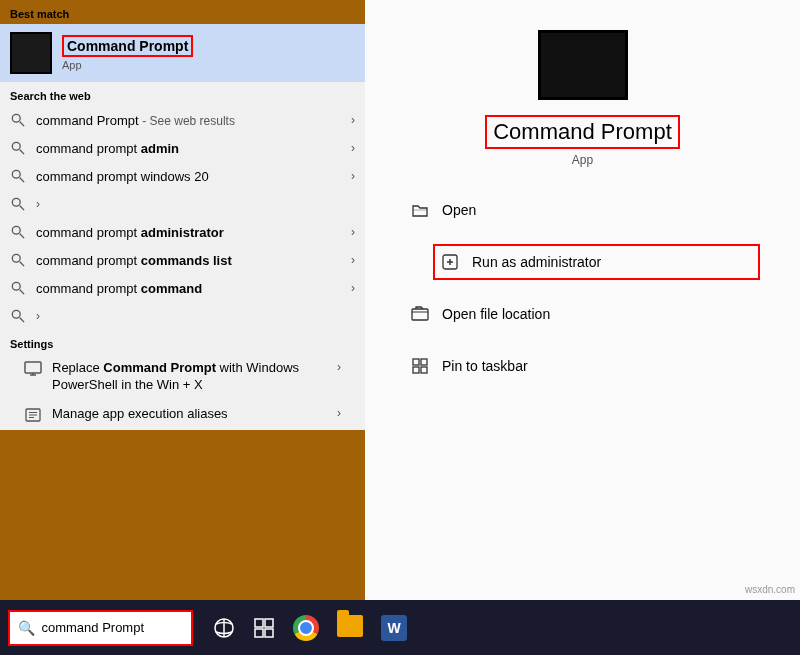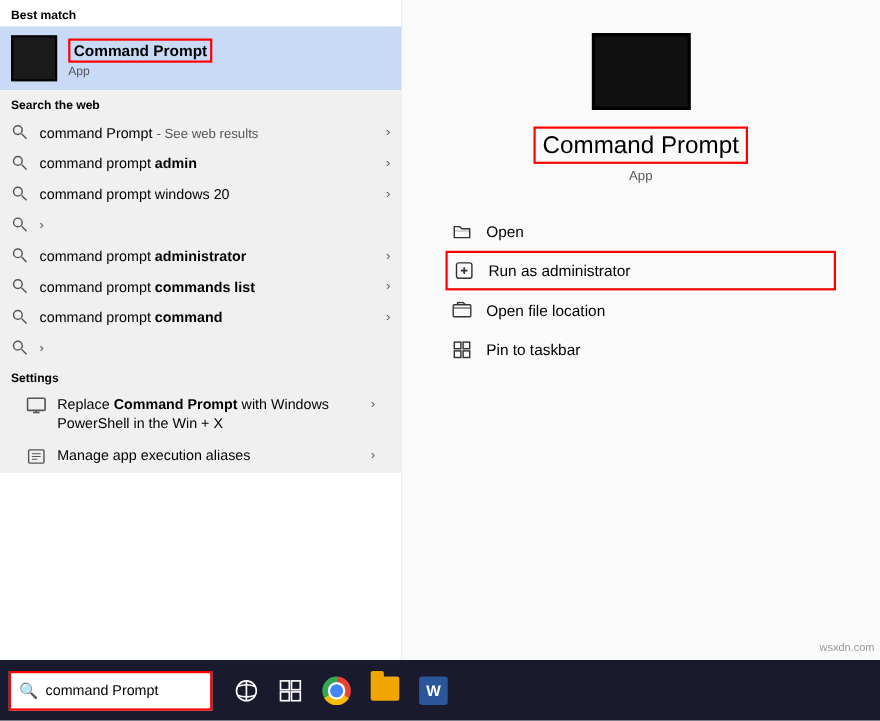--- a/index.html
+++ b/index.html
@@ -12,21 +12,21 @@
       position: relative;
     }
 
     
     .left-panel {
       position: absolute;
       left: 0;
       top: 0;
       width: 365px;
       height: 600px;
-      background: #ffffff;
+      background: #a16207;
       display: flex;
       flex-direction: column;
     }
 
     .section-header {
       font-size: 11px;
       font-weight: 600;
       color: #000;
       padding: 8px 10px 4px 10px;
     }
@@ -287,21 +287,21 @@
       font-size: 12px;
       color: #555;
       align-self: center;
       margin-bottom: 25px;
     }
 
     .action-list {
       width: 100%;
       display: flex;
       flex-direction: column;
-      gap: 0;
+      gap: 16px;
     }
 
     .action-item {
       display: flex;
       align-items: center;
       padding: 8px 5px;
       cursor: pointer;
       font-size: 14px;
       color: #000;
     }
@@ -311,20 +311,21 @@
       margin-right: 12px;
       display: flex;
       align-items: center;
       justify-content: center;
       flex-shrink: 0;
     }
 
     .run-admin-item {
       border: 2px solid red;
       padding: 6px 5px;
+      margin-left: 28px;
     }
 
     .wsxdn-watermark {
       position: absolute;
       bottom: 60px;
       right: 5px;
       font-size: 10px;
       color: #999;
     }
 

